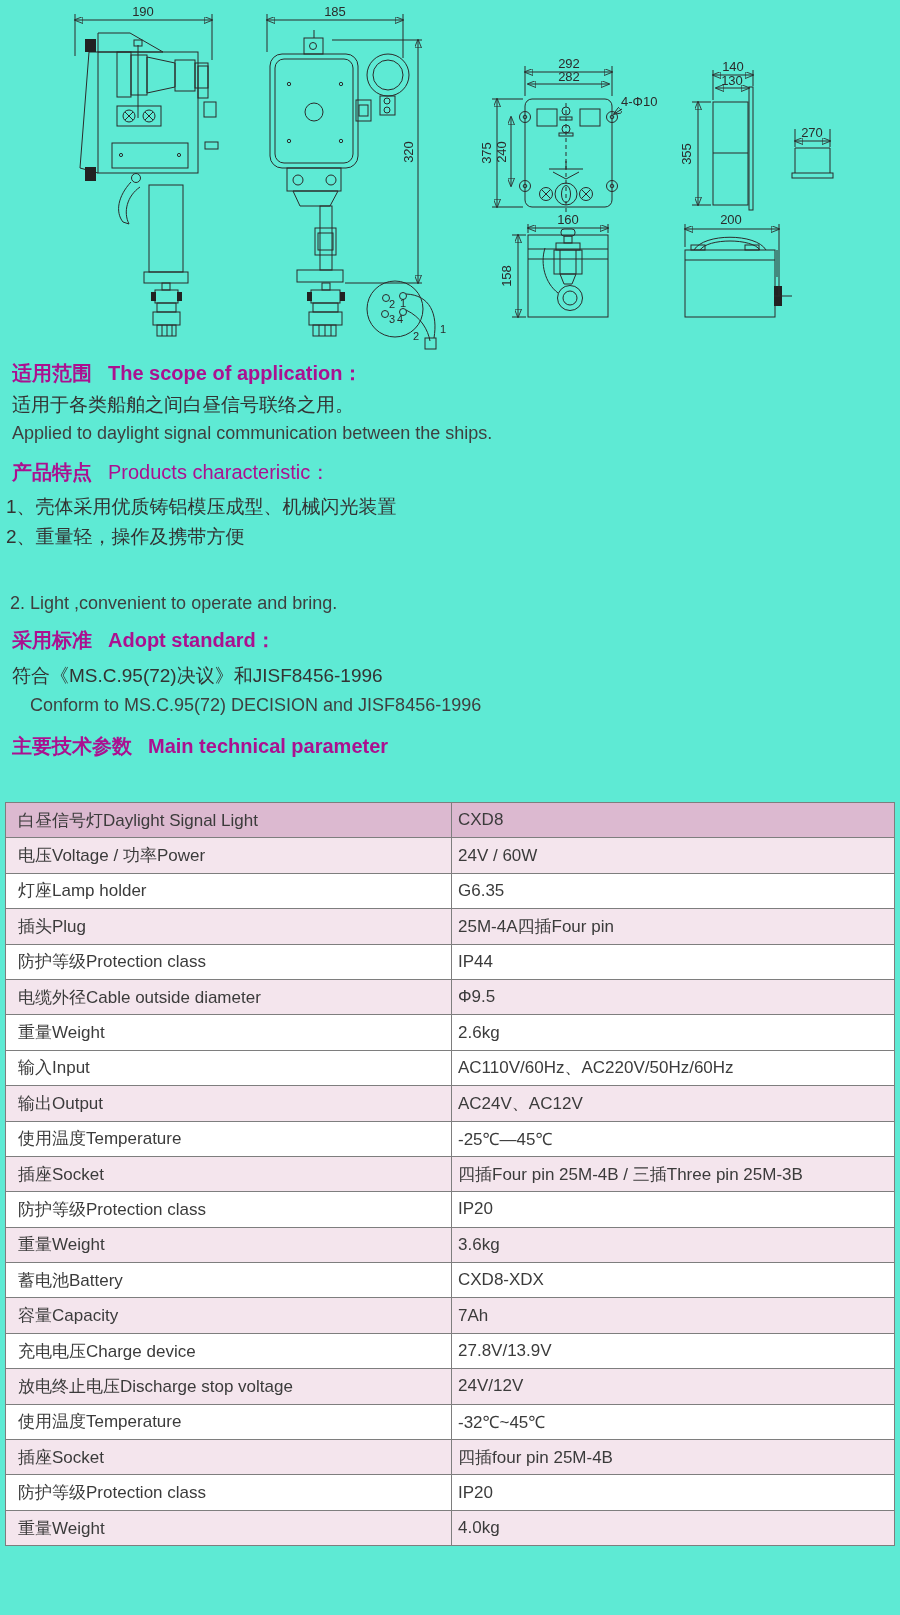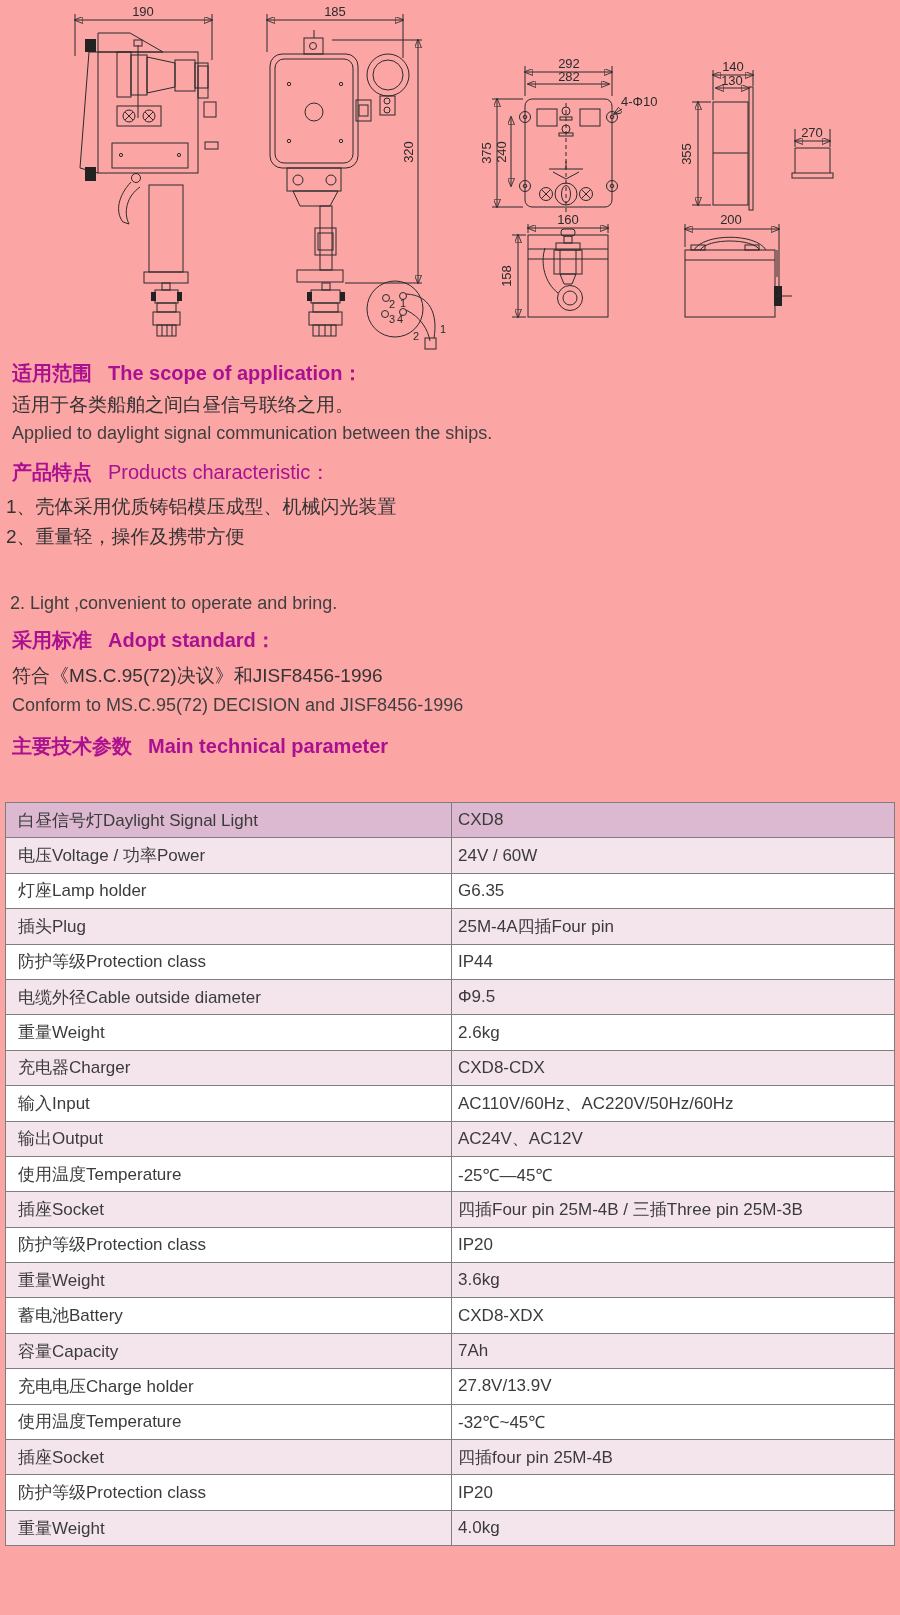--- a/index.html
+++ b/index.html
@@ -1,17 +1,17 @@
 <!DOCTYPE html>
 <html><head>
 <meta charset="utf-8">
 <style>
   html,body{margin:0;padding:0;}
   .page{
-    position:relative;width:900px;height:1615px;background:#fca5a5;
+    position:relative;width:900px;height:1615px;background:#5eead4;
     font-family:"Liberation Sans",sans-serif;overflow:hidden;color:#3b3b3b;
   }
   svg.draw{position:absolute;top:0;left:0;}
   svg.draw line,svg.draw path,svg.draw rect,svg.draw circle,svg.draw ellipse,svg.draw polygon{
     stroke:#2b2b2b;stroke-width:1;fill:none;
   }
   svg.draw .blk{fill:#222;stroke:none;}
   svg.draw text{stroke:none;fill:#2b2b2b;font-size:13px;font-family:"Liberation Sans",sans-serif;}
   svg.draw text.pin{font-size:11px;}
   .abs{position:absolute;left:12px;white-space:nowrap;}
@@ -276,21 +276,21 @@
     <span>产品特点</span><span class="en light">Products characteristic：</span>
   </div>
   <div class="abs zh" style="top:494px;left:6px;">1、壳体采用优质铸铝模压成型、机械闪光装置</div>
   <div class="abs zh" style="top:524px;left:6px;">2、重量轻，操作及携带方便</div>
   <div class="abs en-body" style="top:593px;left:10px;">2.  Light ,convenient to operate and bring.</div>
 
   <div class="abs sec-h" style="top:627px;">
     <span>采用标准</span><span class="en">Adopt standard：</span>
   </div>
   <div class="abs zh" style="top:663px;">符合《MS.C.95(72)决议》和JISF8456-1996</div>
-  <div class="abs en-body" style="top:695px;">Conform to MS.C.95(72) DECISION and JISF8456-1996</div>
+  <div class="abs en-body" style="top:695px;margin-left:18px;">Conform to MS.C.95(72) DECISION and JISF8456-1996</div>
 
   <div class="abs sec-h" style="top:733px;">
     <span>主要技术参数</span><span class="en">Main technical parameter</span>
   </div>
 
   <table class="params">
     <colgroup>
         <col class="c1">
         <col>
       </colgroup>
@@ -317,24 +317,20 @@
         <td class="val">IP44</td>
       </tr>
         <tr class="row-pink">
         <td>电缆外径Cable outside diameter</td>
         <td class="val">Φ9.5</td>
       </tr>
         <tr class="row-white">
         <td>重量Weight</td>
         <td class="val">2.6kg</td>
       </tr>
-        <tr class="row-pink">
-        <td>充电器Charger</td>
-        <td class="val">CXD8-CDX</td>
-      </tr>
         <tr class="row-white">
         <td>输入Input</td>
         <td class="val">AC110V/60Hz、AC220V/50Hz/60Hz</td>
       </tr>
         <tr class="row-pink">
         <td>输出Output</td>
         <td class="val">AC24V、AC12V</td>
       </tr>
         <tr class="row-white">
         <td>使用温度Temperature</td>
@@ -354,22 +350,26 @@
       </tr>
         <tr class="row-white">
         <td>蓄电池Battery</td>
         <td class="val">CXD8-XDX</td>
       </tr>
         <tr class="row-pink">
         <td>容量Capacity</td>
         <td class="val">7Ah</td>
       </tr>
         <tr class="row-white">
-        <td>充电电压Charge holder</td>
+        <td>充电电压Charge device</td>
         <td class="val">27.8V/13.9V</td>
+      </tr>
+        <tr class="row-pink">
+        <td>放电终止电压Discharge stop voltage</td>
+        <td class="val">24V/12V</td>
       </tr>
         <tr class="row-white">
         <td>使用温度Temperature</td>
         <td class="val">-32℃~45℃</td>
       </tr>
         <tr class="row-pink">
         <td>插座Socket</td>
         <td class="val">四插four pin 25M-4B</td>
       </tr>
         <tr class="row-white">

